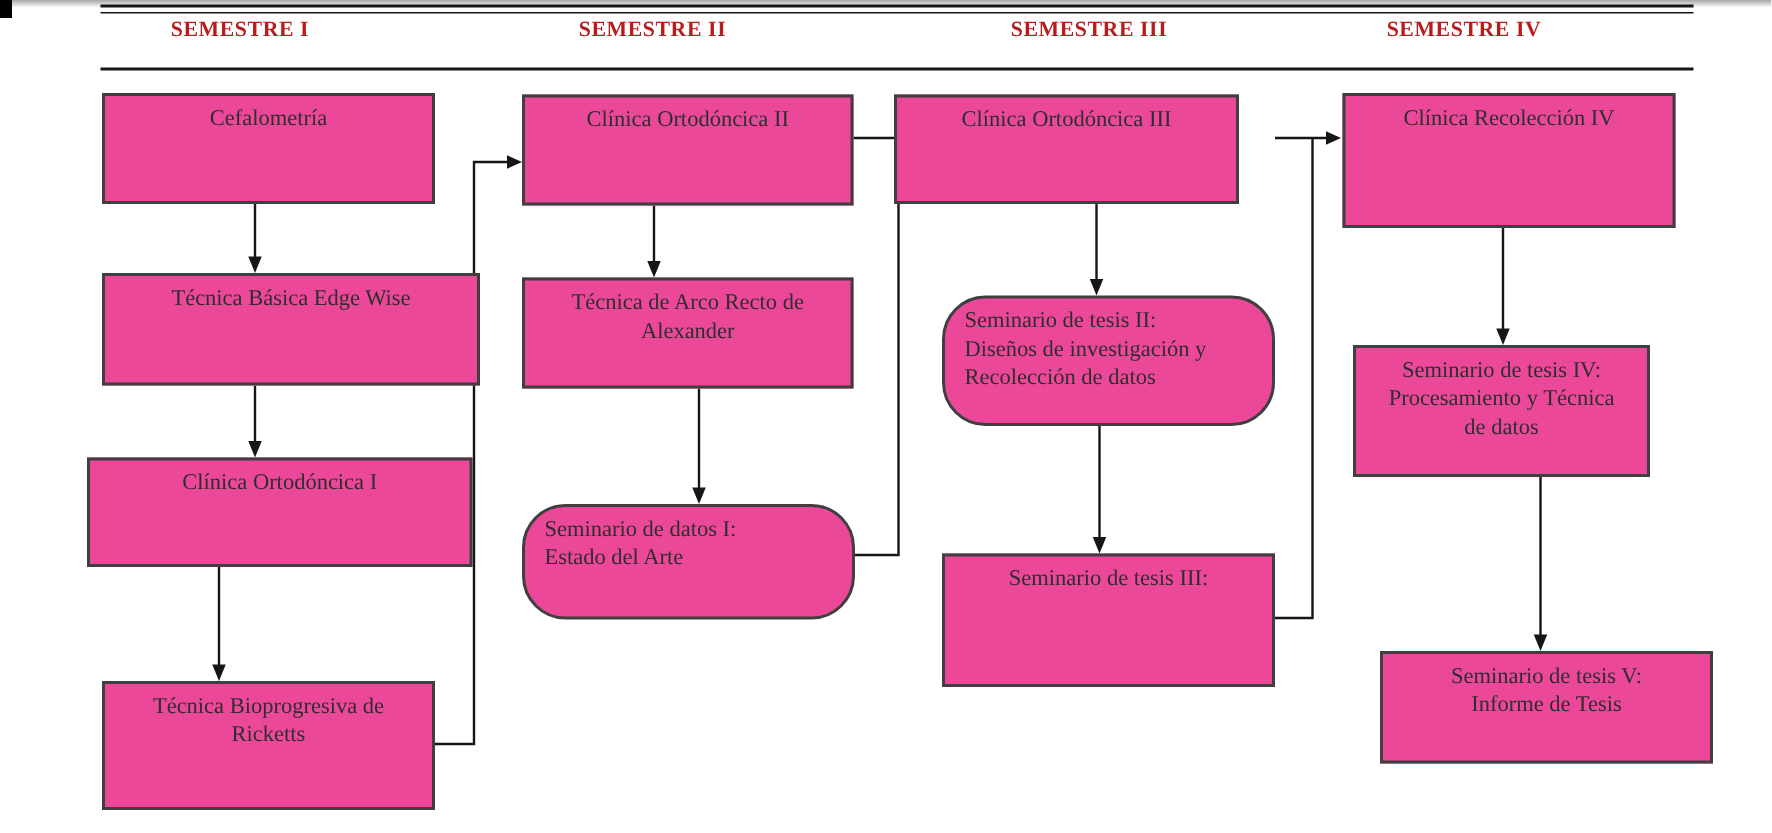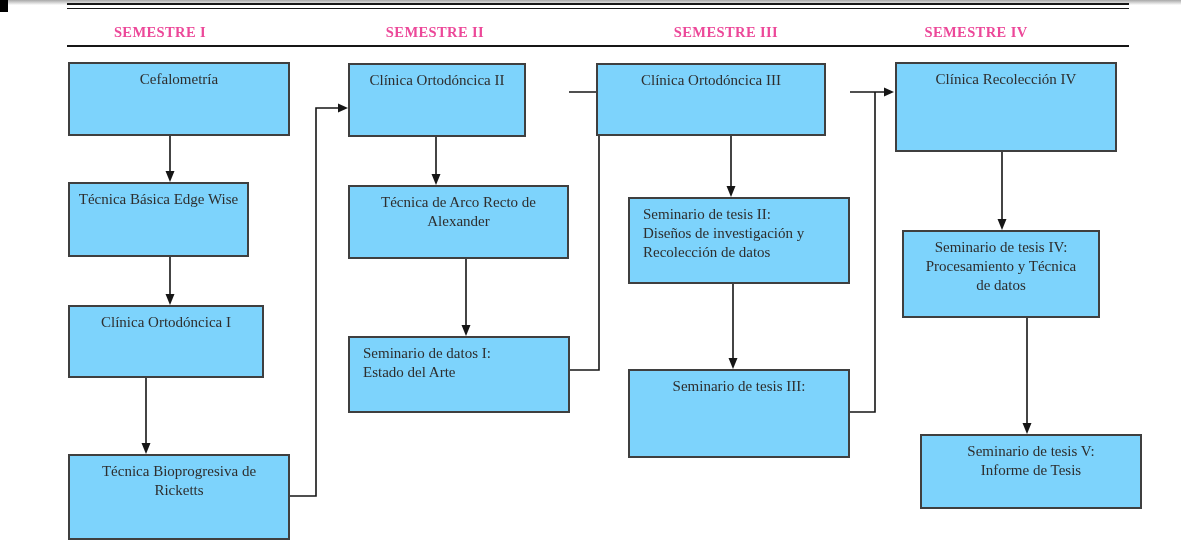--- a/index.html
+++ b/index.html
@@ -9,26 +9,26 @@
     font-family:"Liberation Serif","DejaVu Serif",serif;
     color:var(--text,#2e2e2e);
   }
   .topbar{position:absolute;left:0;top:0;width:1181px;height:5px;
     background:linear-gradient(#a8a8a8,#fdfdfd);}
   .corner{position:absolute;left:0;top:0;width:8px;height:12px;background:#000;}
   .rule{position:absolute;background:var(--line,#161616);}
   .rule-top-thick{left:67px;top:3px;width:1062px;height:2.4px;}
   .rule-top-thin{left:67px;top:7.6px;width:1062px;height:1.2px;}
   .rule-bottom{left:67px;top:45px;width:1062px;height:1.6px;}
-  .hdr{position:absolute;top:24px;transform:translateX(-50%);
-    font-weight:bold;font-size:14.5px;letter-spacing:.4px;color:#ec4899;white-space:nowrap;}
-  .node{position:absolute;box-sizing:border-box;background:#7dd3fc;
+  .hdr{position:absolute;top:12px;transform:translateX(-50%);
+    font-weight:bold;font-size:14.5px;letter-spacing:.4px;color:#b91c1c;white-space:nowrap;}
+  .node{position:absolute;box-sizing:border-box;background:#ec4899;
     border:2px solid var(--border,#3f3f3f);
     font-size:15px;line-height:19px;text-align:center;padding-top:6px;}
-  .node.align-left{text-align:left;padding-left:13px;padding-right:6px;}
+  .node.align-left{text-align:left;padding-left:13px;padding-right:6px;border-radius:29px;}
   .node span{display:block;}
   svg.layer{position:absolute;left:0;top:0;color:var(--line,#161616);}
 </style>
 </head>
 <body>
 
 <div class="topbar"></div>
 <div class="corner"></div>
 
 <div class="rule rule-top-thick"></div>
@@ -71,32 +71,32 @@
     <polygon points="1022.5,423 1031.5,423 1027,434"></polygon>
     <polygon points="338,103.5 338,112.5 348,108"></polygon>
     <polygon points="618,87.5 618,96.5 628,92"></polygon>
     <polygon points="884,87.5 884,96.5 894,92"></polygon>
   </g>
 </svg>
 
 <div class="node" style="left:68px;top:62px;width:222px;height:74px">
   <span>Cefalometría</span>
 </div>
-<div class="node" style="left:68px;top:182px;width:181px;height:75px">
+<div class="node" style="left:68px;top:182px;width:252px;height:75px">
   <span>Técnica Básica Edge Wise</span>
 </div>
-<div class="node" style="left:68px;top:305px;width:196px;height:73px">
+<div class="node" style="left:58px;top:305px;width:257px;height:73px">
   <span>Clínica Ortodóncica I</span>
 </div>
 <div class="node" style="left:68px;top:454px;width:222px;height:86px">
   <span>Técnica Bioprogresiva de</span>
   <span>Ricketts</span>
 </div>
 
-<div class="node" style="left:348px;top:63px;width:178px;height:74px">
+<div class="node" style="left:348px;top:63px;width:221px;height:74px">
   <span>Clínica Ortodóncica II</span>
 </div>
 <div class="node" style="left:348px;top:185px;width:221px;height:74px">
   <span>Técnica de Arco Recto de</span>
   <span>Alexander</span>
 </div>
 <div class="node align-left" style="left:348px;top:336px;width:222px;height:77px">
   <span>Seminario de datos I:</span>
   <span>Estado del Arte</span>
 </div>

